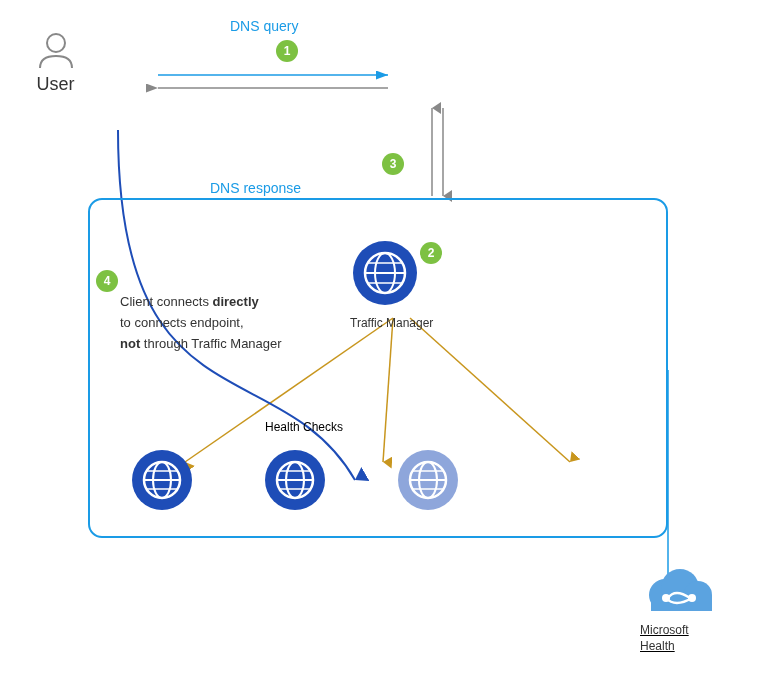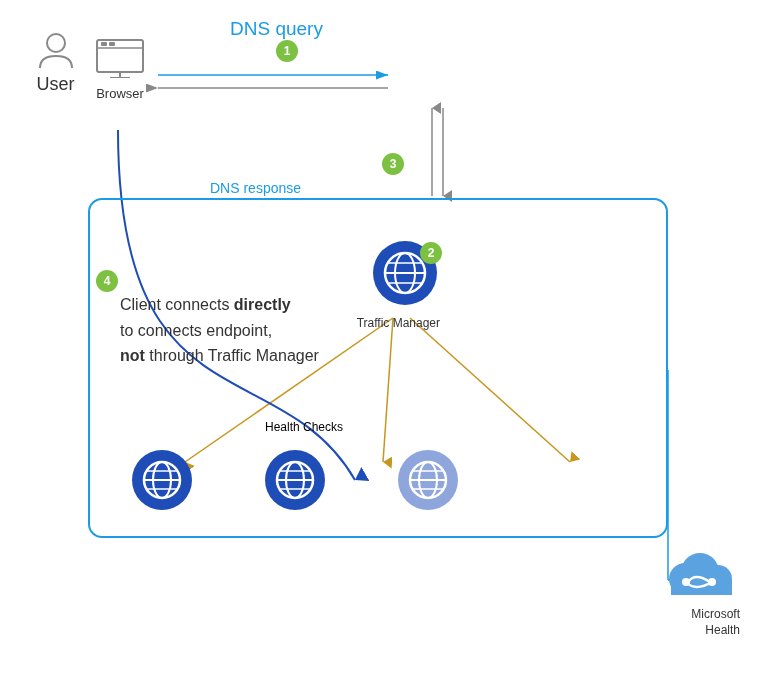--- a/index.html
+++ b/index.html
@@ -44,21 +44,21 @@
       font-size: 13px;
       color: #333;
       margin-top: 4px;
     }
 
     
     .dns-query-label {
       position: absolute;
       top: 18px;
       left: 230px;
-      font-size: 19px;
+      font-size: 14px;
       color: #1a9be6;
       font-weight: 500;
     }
 
     
     .step-badge {
       display: inline-flex;
       align-items: center;
       justify-content: center;
       width: 22px;
@@ -127,21 +127,21 @@
       border: 2px solid #1a9be6;
       border-radius: 14px;
       background: transparent;
     }
 
     
     .traffic-manager {
       position: absolute;
       top: 238px;
       left: 350px;
-      text-align: right;
+      text-align: left;
       width: 90px;
     }
     .traffic-manager-label {
       font-size: 12px;
       color: #333;
       margin-top: 4px;
     }
 
     .step-badge-2 {
       position: absolute;
@@ -158,21 +158,21 @@
       color: #555;
       line-height: 1.5;
       width: 185px;
     }
 
     
     .client-connects {
       position: absolute;
       top: 278px;
       left: 96px;
-      font-size: 16px;
+      font-size: 13px;
       color: #333;
       line-height: 1.6;
       width: 220px;
     }
     .client-connects b {
       color: #333;
     }
 
     .step-badge-4 {
       position: absolute;
@@ -195,24 +195,25 @@
       top: 448px;
       left: 130px;
       display: flex;
       gap: 68px;
       align-items: center;
     }
 
     
     .azure-box {
       position: absolute;
-      top: 544px;
+      top: 560px;
       left: 640px;
-      text-align: right;
+      text-align: left;
       width: 100px;
+      text-decoration: underline;
     }
     .azure-label {
       font-size: 12px;
       color: #333;
       margin-top: 4px;
       line-height: 1.3;
     }
 
     
     .arrows-svg {
@@ -279,32 +280,20 @@
   </svg>
 
   <div class="user-icon">
     <svg width="40" height="40" viewBox="0 0 40 40">
       <circle cx="20" cy="13" r="9" fill="none" stroke="#888" stroke-width="2"></circle>
       <path d="M4 38 Q4 26 20 26 Q36 26 36 38" fill="none" stroke="#888" stroke-width="2"></path>
     </svg>
     <div class="user-label">User</div>
   </div>
 
-  <div class="browser-icon">
-    <svg width="50" height="40" viewBox="0 0 50 40">
-      <rect x="2" y="2" width="46" height="32" rx="2" fill="none" stroke="#888" stroke-width="2"></rect>
-      <line x1="2" y1="10" x2="48" y2="10" stroke="#888" stroke-width="1.5"></line>
-      <rect x="6" y="4" width="6" height="4" rx="1" fill="#888"></rect>
-      <rect x="14" y="4" width="6" height="4" rx="1" fill="#888"></rect>
-
-      <line x1="25" y1="34" x2="25" y2="40" stroke="#888" stroke-width="2"></line>
-      <line x1="15" y1="40" x2="35" y2="40" stroke="#888" stroke-width="2"></line>
-    </svg>
-    <div class="browser-label">Browser</div>
-  </div>
 
   <div class="dns-query-label">DNS query</div>
 
   <div class="step-badge step-badge-1">1</div>
 
 
   <div class="dns-response-label">DNS response</div>
 
   <div class="step-badge step-badge-3">3</div>
 

